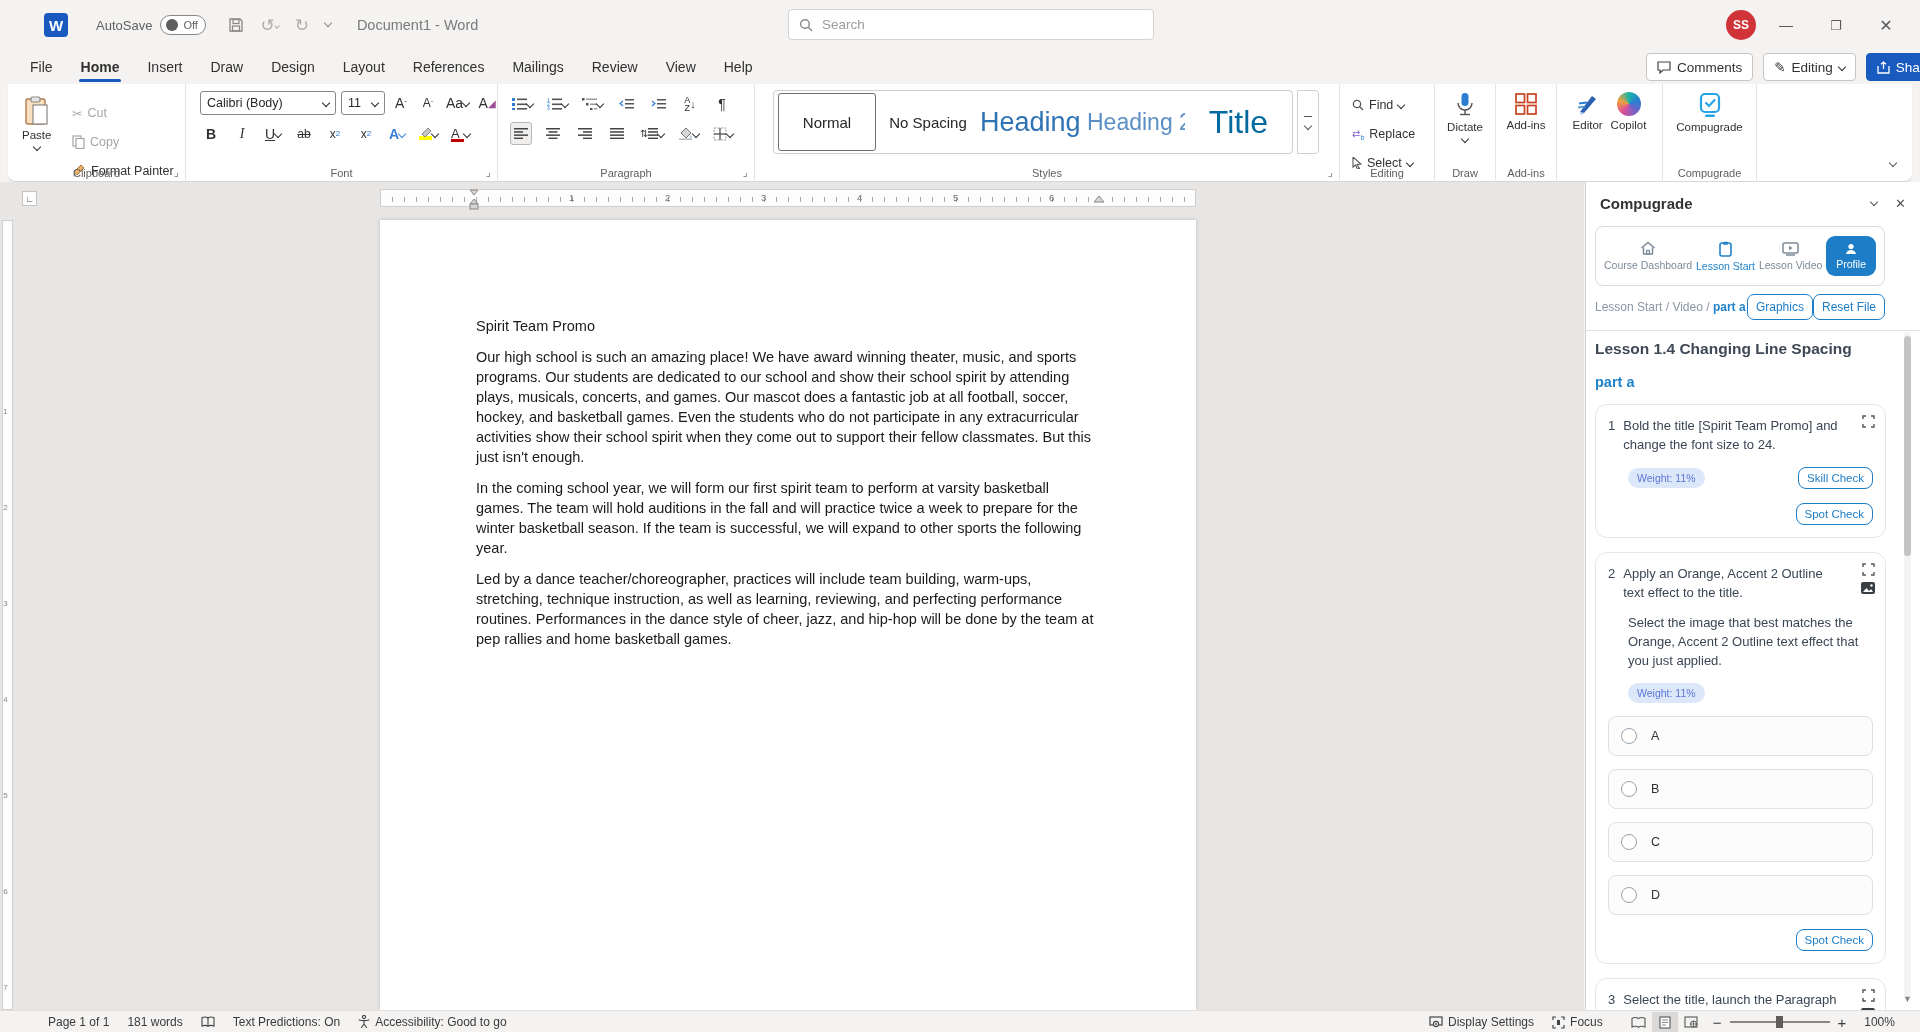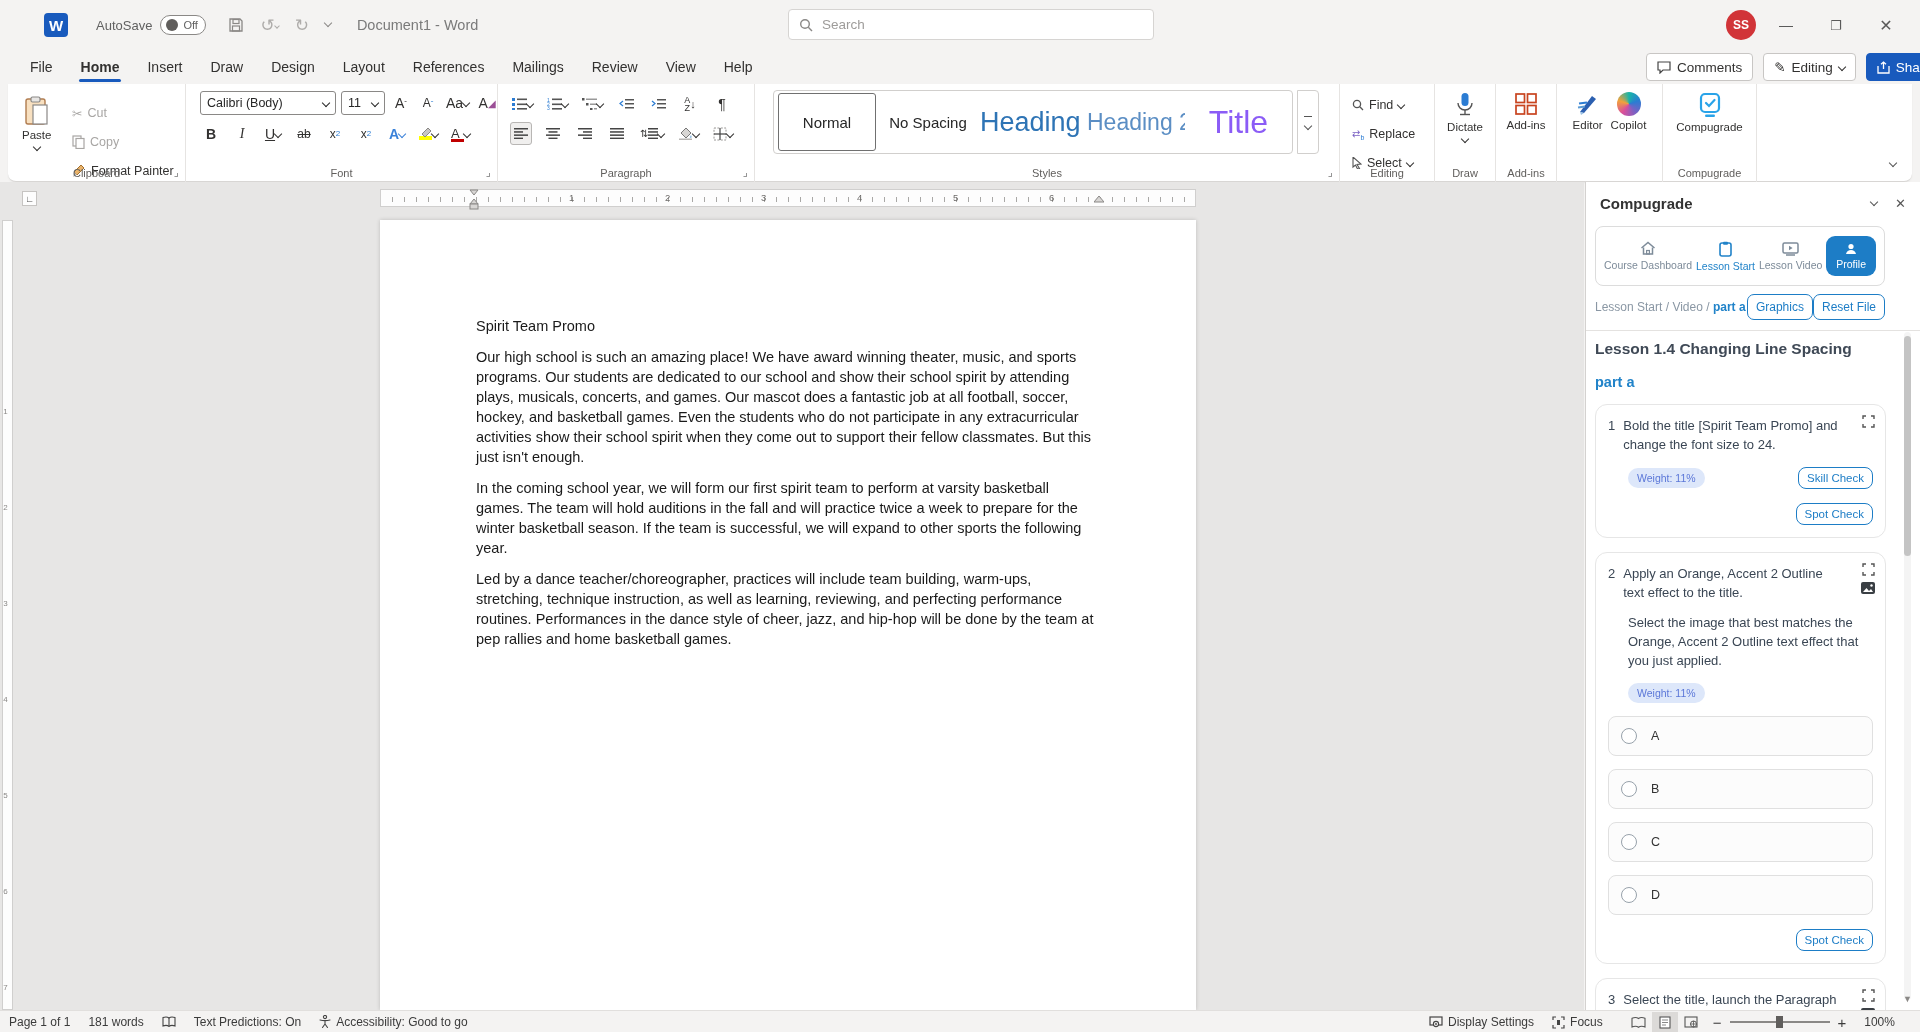--- a/index.html
+++ b/index.html
@@ -91,21 +91,21 @@
   .spotrow { display:flex; justify-content:flex-end; margin-top:14px; }
   .cardtools { position:absolute; top:8px; right:8px; display:flex; flex-direction:column; align-items:center; gap:6px; border-radius:6px; padding:2px; }
   .option { display:flex; align-items:center; gap:14px; border:1px solid #e0e0e0; background:#fcfcfc; border-radius:8px; height:40px; margin-top:13px; padding:0 12px; }
   .radio { width:16px; height:16px; border:1.5px solid #98a2ab; border-radius:50%; background:#fff; }
   .optletter { font-size:12.5px; color:#333; }
   .p-scroll { position:absolute; left:318px; top:150px; width:7px; height:668px; background:#f4f4f4; border-radius:4px; }
   .p-thumb { position:absolute; left:0; top:4px; width:7px; height:220px; background:#c4c4c4; border-radius:4px; }
   .p-scrollarrow { position:absolute; left:317px; bottom:6px; color:#8a8886; font-size:9px; }
 
   
-  .statusbar { position:absolute; left:0; top:1010px; width:1920px; height:22px; background:#f4f3f2; border-top:1px solid #e1dfdd; display:flex; align-items:center; font-size:12px; color:#3b3b3b; }
+  .statusbar { position:absolute; left:0; top:1010px; width:1920px; height:22px; background:#f4f3f2; border-top:1px solid #e1dfdd; display:flex; align-items:center; font-size:12px; color:#3b3b3b;padding-left:39px; }
   .sb-item { display:flex; align-items:center; gap:5px; padding:0 9px; height:22px; }
   .sb-right { position:absolute; left:1420px; top:0; height:22px; display:flex; align-items:center; }
   .viewicon { width:26px; height:20px; display:flex; align-items:center; justify-content:center; }
   .viewicon.active { background:#dcdad8; }
   .zoomtrack { position:relative; width:100px; height:2px; background:#8a8886; margin:0 8px; }
   .zoomthumb { position:absolute; left:46px; top:-5px; width:7px; height:12px; background:#605e5c; }
   svg { display:block; }
 </style>
 </head>
 <body>
@@ -393,21 +393,21 @@
           </div>
         <div class="style-card" style="width:96px; font-size:15px;">
             <span>No Spacing</span>
           </div>
         <div class="style-card" style="width:103px; font-size:27px; color:#2e74b5; font-weight:300; justify-content:flex-start;">
             <span>Heading 1</span>
           </div>
         <div class="style-card" style="width:98px; font-size:23px; color:#5b8ec4; font-weight:300; justify-content:flex-start;">
             <span>Heading 2</span>
           </div>
-        <div class="style-card" style="width:99px; font-size:32px; color:#8b5cf6; font-weight:300;">
+        <div class="style-card" style="width:99px; font-size:32px; color:#0369a1; font-weight:300;">
             <span>Title</span>
           </div>
       </div>
       <div style="position:absolute; left:542px; top:6px; width:22px; height:64px; border:1px solid #d1cfcd; border-radius:0 4px 4px 0; display:flex; flex-direction:column; align-items:center; justify-content:center; gap:6px; color:#555;">
         <span style="width:8px; border-top:1.4px solid #555;"></span>
         <span class="chev"></span>
       </div>
       <div class="glabel">Styles</div>
       <span class="launcher">⌟</span>
     </div>

